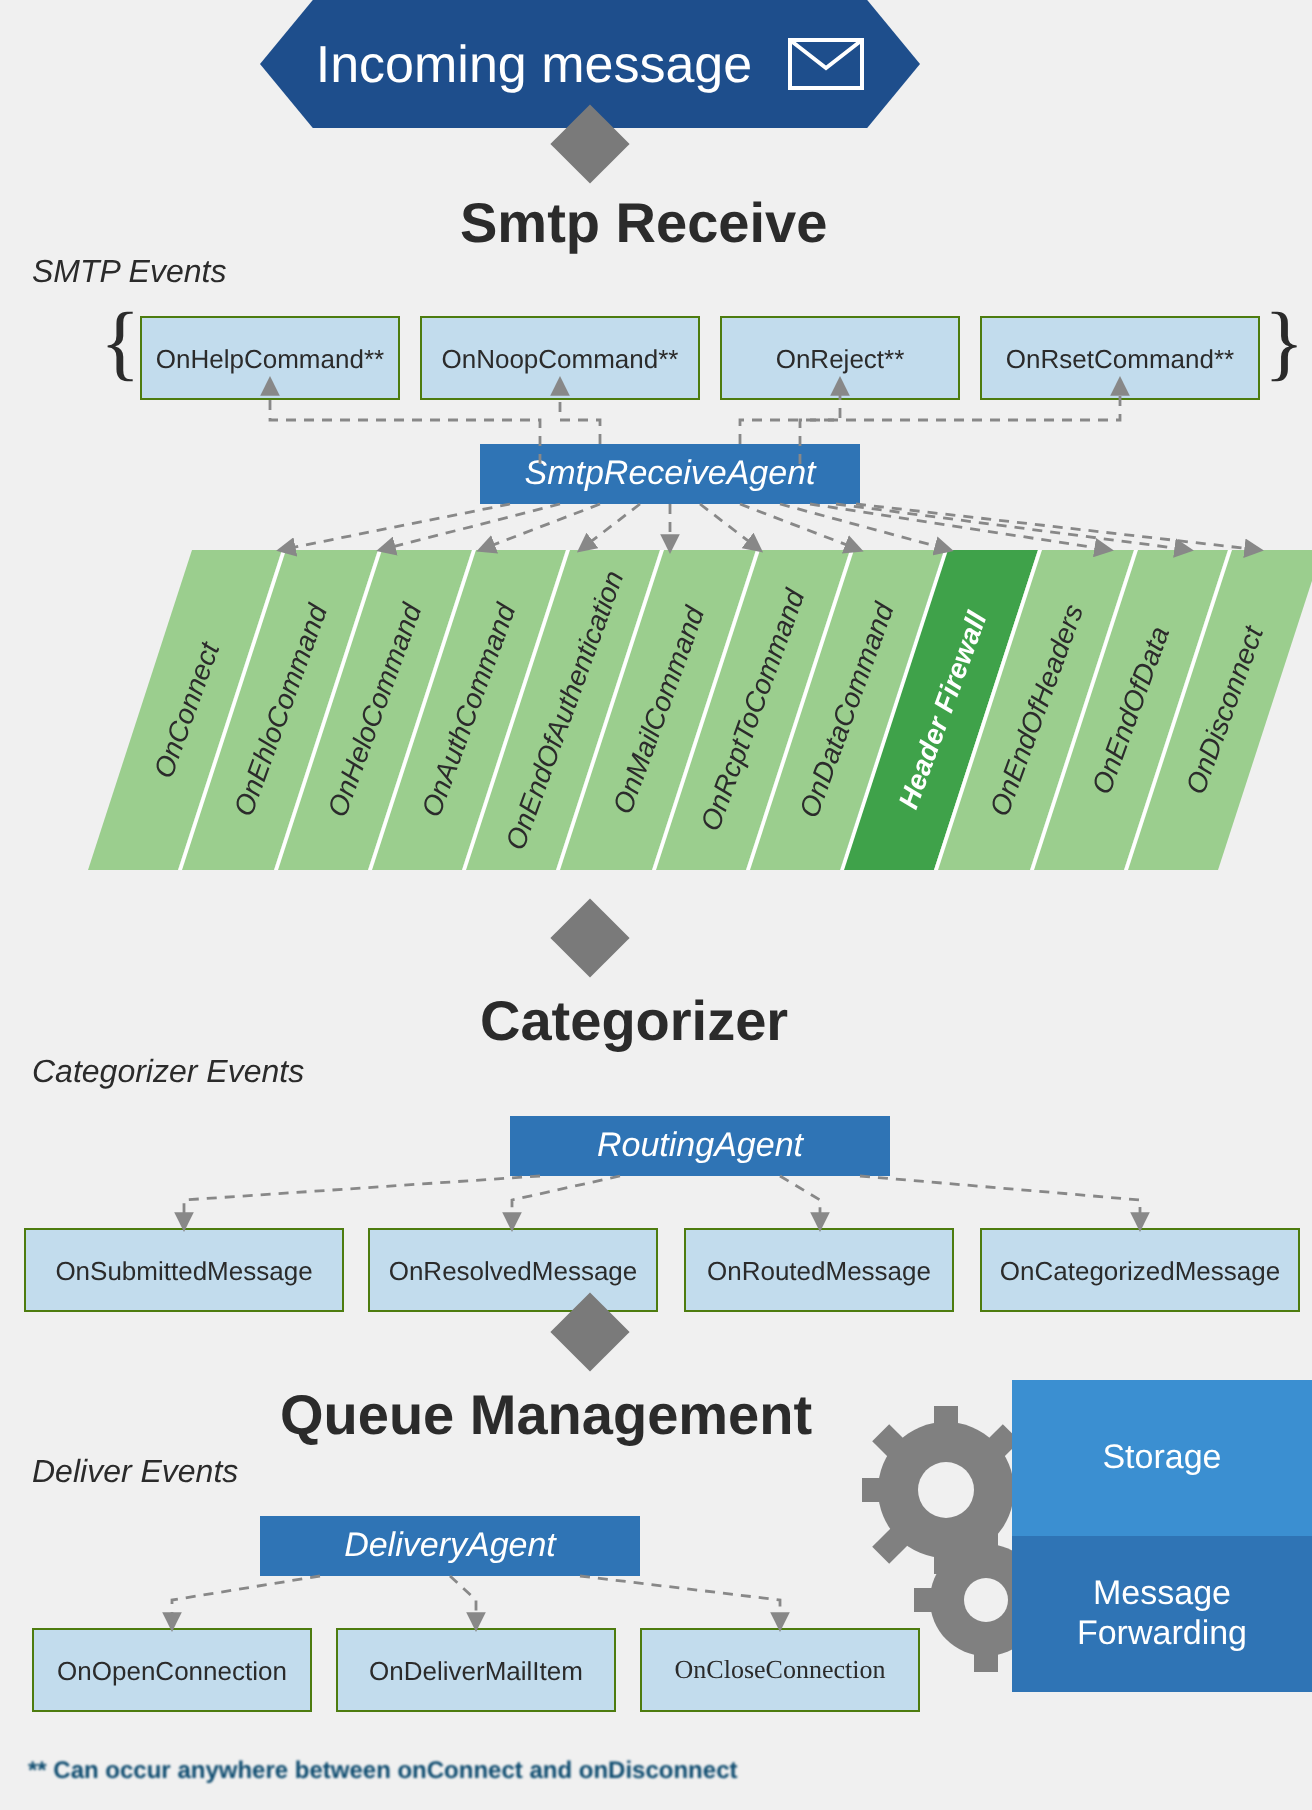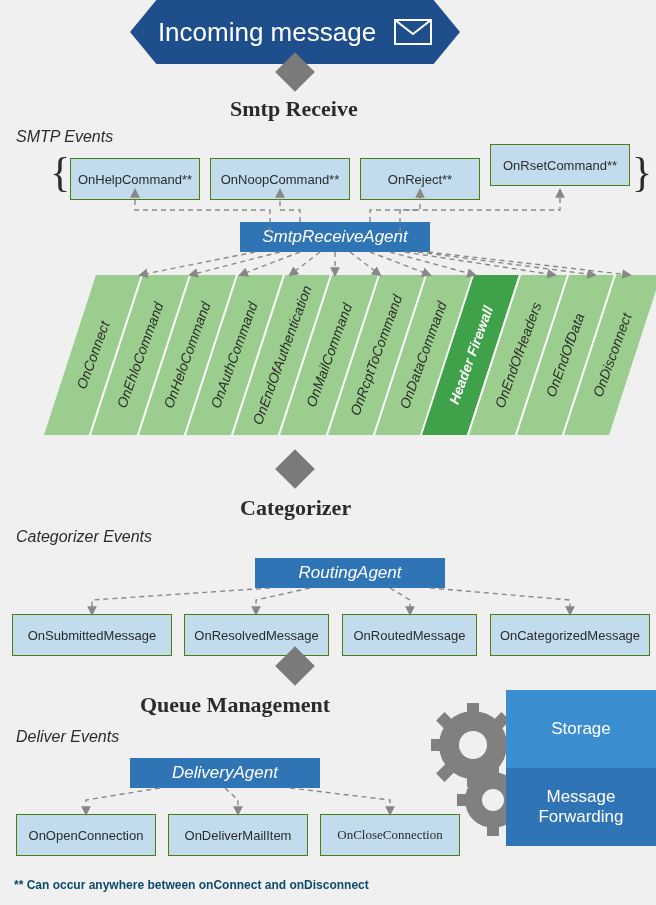--- a/index.html
+++ b/index.html
@@ -37,24 +37,23 @@
   .banner svg { flex: 0 0 auto; }
   .diamond {
     position: absolute;
     width: 28px;
     height: 28px;
     background: #7a7a7a;
     transform: rotate(45deg);
   }
   .section-title {
     position: absolute;
-    font-size: 22px;
+    font-size: 28px;
     font-weight: 700;
     color: #2b2b2b;
-    font-family: Liberation Serif, serif;
   }
   .sub-title {
     position: absolute;
     font-size: 16px;
     color: #2b2b2b;
     font-style: italic;
   }
   .event-box {
     position: absolute;
     background: #c2dced;
@@ -169,21 +168,21 @@
 
   <div class="section-title" style="left:230px; top:96px;">Smtp Receive</div>
   <div class="sub-title" style="left:16px; top:128px;">SMTP Events</div>
 
   <div class="brace" style="left:50px; top:148px;">{</div>
   <div class="brace" style="left:632px; top:148px;">}</div>
 
   <div class="event-box" style="left:70px; top:158px; width:130px;">OnHelpCommand**</div>
   <div class="event-box" style="left:360px; top:158px; width:120px;">OnReject**</div>
   <div class="event-box" style="left:210px; top:158px; width:140px;">OnNoopCommand**</div>
-  <div class="event-box" style="left:490px; top:144px; width:140px;">OnRsetCommand**</div>
+  <div class="event-box" style="left:490px; top:158px; width:140px;">OnRsetCommand**</div>
 
   <div class="agent-box" style="left:240px; top:222px; width:190px;">SmtpReceiveAgent</div>
 
   <div class="green-band" id="green-band">
       <div class="green-cell">
         <span>OnConnect</span>
       </div>
       <div class="green-cell">
         <span>OnEhloCommand</span>
       </div>

